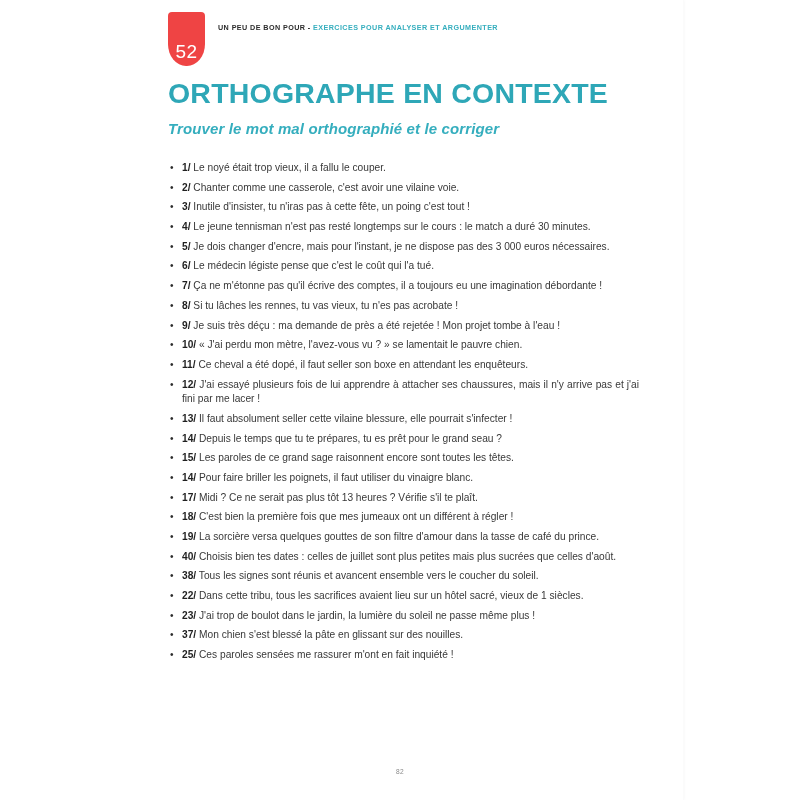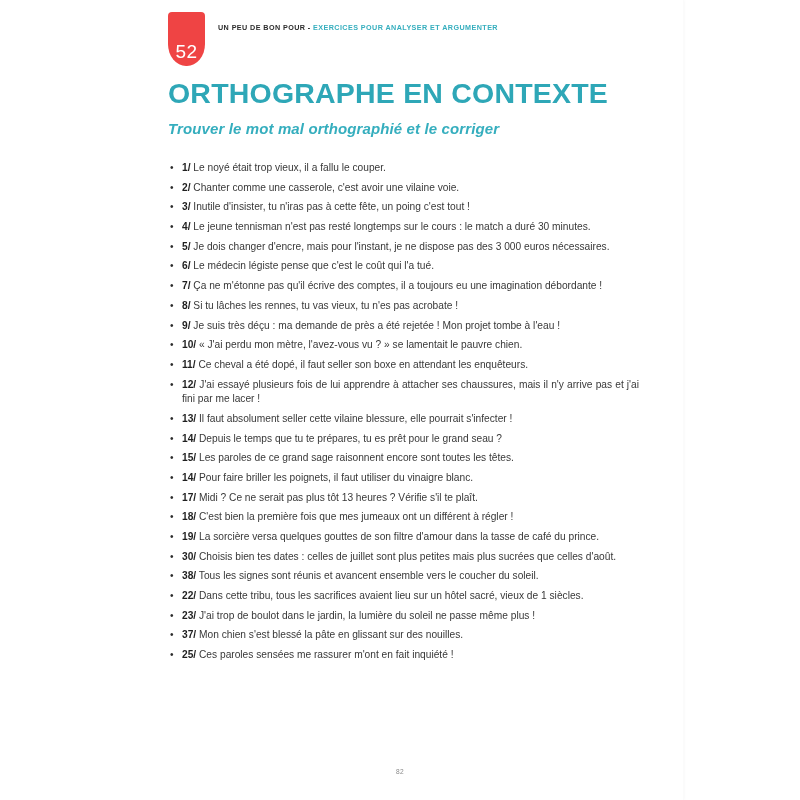--- a/index.html
+++ b/index.html
@@ -189,21 +189,21 @@
         <div class="item oneline"><span class="bullet">•</span><span class="num">10/</span> <span class="txt">« J'ai perdu mon mètre, l'avez-vous vu ? » se lamentait le pauvre chien.</span></div>
         <div class="item oneline"><span class="bullet">•</span><span class="num">11/</span> <span class="txt">Ce cheval a été dopé, il faut seller son boxe en attendant les enquêteurs.</span></div>
         <div class="item"><span class="bullet">•</span><span class="num">12/</span> <span class="txt">J'ai essayé plusieurs fois de lui apprendre à attacher ses chaussures, mais il n'y arrive pas et j'ai fini par me lacer !</span></div>
         <div class="item oneline"><span class="bullet">•</span><span class="num">13/</span> <span class="txt">Il faut absolument seller cette vilaine blessure, elle pourrait s'infecter !</span></div>
         <div class="item oneline"><span class="bullet">•</span><span class="num">14/</span> <span class="txt">Depuis le temps que tu te prépares, tu es prêt pour le grand seau ?</span></div>
         <div class="item oneline"><span class="bullet">•</span><span class="num">15/</span> <span class="txt">Les paroles de ce grand sage raisonnent encore sont toutes les têtes.</span></div>
         <div class="item oneline"><span class="bullet">•</span><span class="num">14/</span> <span class="txt">Pour faire briller les poignets, il faut utiliser du vinaigre blanc.</span></div>
         <div class="item oneline"><span class="bullet">•</span><span class="num">17/</span> <span class="txt">Midi ? Ce ne serait pas plus tôt 13 heures ? Vérifie s'il te plaît.</span></div>
         <div class="item oneline"><span class="bullet">•</span><span class="num">18/</span> <span class="txt">C'est bien la première fois que mes jumeaux ont un différent à régler !</span></div>
         <div class="item"><span class="bullet">•</span><span class="num">19/</span> <span class="txt">La sorcière versa quelques gouttes de son filtre d'amour dans la tasse de café du prince.</span></div>
-        <div class="item"><span class="bullet">•</span><span class="num">30/</span> <span class="txt">Choisis bien tes dates : celles de juillet sont plus petites mais plus sucrées que celles d'août.</span></div>
+        <div class="item"><span class="bullet">•</span><span class="num">40/</span> <span class="txt">Choisis bien tes dates : celles de juillet sont plus petites mais plus sucrées que celles d'août.</span></div>
         <div class="item oneline"><span class="bullet">•</span><span class="num">38/</span> <span class="txt">Tous les signes sont réunis et avancent ensemble vers le coucher du soleil.</span></div>
         <div class="item"><span class="bullet">•</span><span class="num">22/</span> <span class="txt">Dans cette tribu, tous les sacrifices avaient lieu sur un hôtel sacré, vieux de 1 siècles.</span></div>
         <div class="item oneline"><span class="bullet">•</span><span class="num">23/</span> <span class="txt">J'ai trop de boulot dans le jardin, la lumière du soleil ne passe même plus !</span></div>
         <div class="item oneline"><span class="bullet">•</span><span class="num">37/</span> <span class="txt">Mon chien s'est blessé la pâte en glissant sur des nouilles.</span></div>
         <div class="item oneline"><span class="bullet">•</span><span class="num">25/</span> <span class="txt">Ces paroles sensées me rassurer m'ont en fait inquiété !</span></div>
       </div>
   </div>
 
   <div class="folio">82</div>
 </div>

